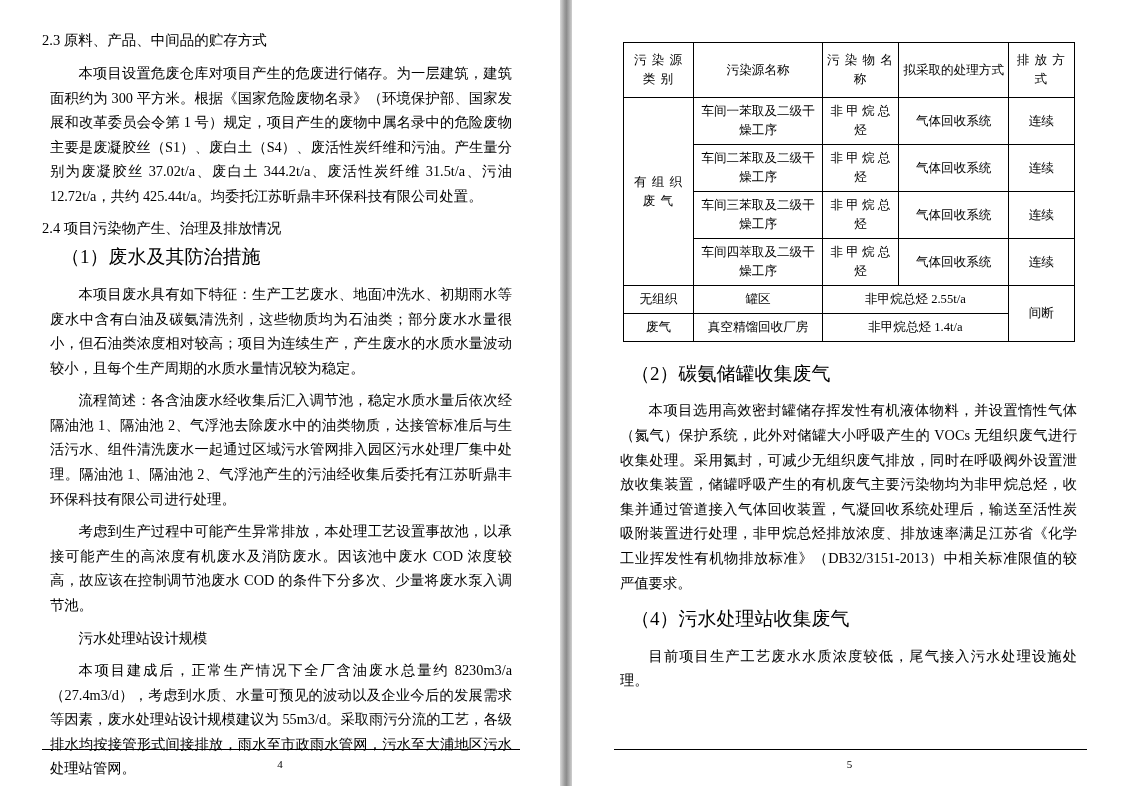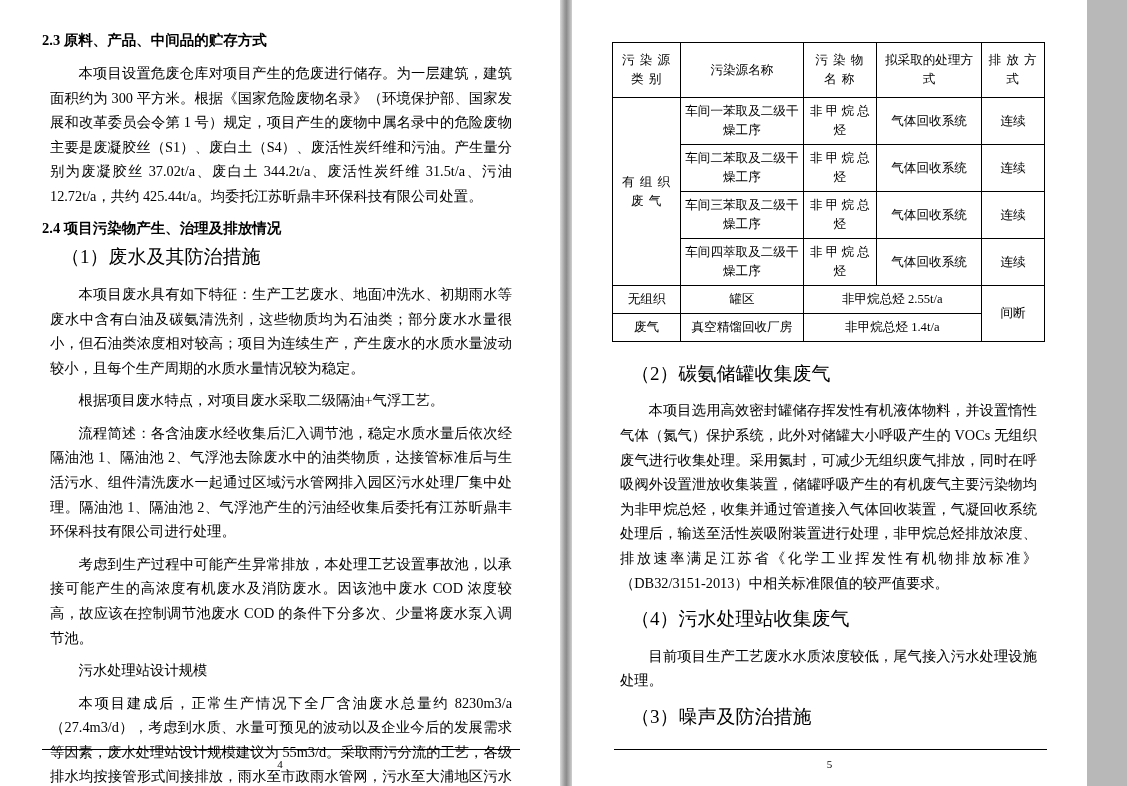--- a/index.html
+++ b/index.html
@@ -29,37 +29,37 @@
   .page-left {
     width: 560px;
     padding: 28px 40px 0 42px;
   }
   .gutter {
     width: 12px;
     background: linear-gradient(to right, #d9d9d9 0%, #9a9a9a 40%, #8c8c8c 55%, #cfcfcf 100%);
     height: 786px;
   }
   .page-right {
-    width: 515px;
+    width: 555px;
     padding: 28px 42px 4px 40px;
   }
   .para {
     font-size: 14.3px;
     line-height: 1.72;
     text-align: justify;
     text-justify: inter-ideograph;
     color: #000;
     margin: 8px;
   }
   .indent {
     text-indent: 2em;
   }
   .heading {
     font-size: 14.5px;
-    font-weight: bold;
+    font-weight: normal;
     line-height: 1.72;
     margin: 0;
     color: #000;
   }
   .sub {
     font-size: 19px;
     line-height: 1.72;
     margin: 0;
     text-indent: 1em;
   }
@@ -113,21 +113,20 @@
 <body>
 
 <div class="spread">
 
   <div class="page page-left">
     <p class="heading">2.3 原料、产品、中间品的贮存方式</p>
     <p class="para indent">本项目设置危废仓库对项目产生的危废进行储存。为一层建筑，建筑面积约为 300 平方米。根据《国家危险废物名录》（环境保护部、国家发展和改革委员会令第 1 号）规定，项目产生的废物中属名录中的危险废物主要是废凝胶丝（S1）、废白土（S4）、废活性炭纤维和污油。产生量分别为废凝胶丝 37.02t/a、废白土 344.2t/a、废活性炭纤维 31.5t/a、污油 12.72t/a，共约 425.44t/a。均委托江苏昕鼎丰环保科技有限公司处置。</p>
     <p class="heading">2.4 项目污染物产生、治理及排放情况</p>
     <p class="para sub">（1）废水及其防治措施</p>
     <p class="para indent">本项目废水具有如下特征：生产工艺废水、地面冲洗水、初期雨水等废水中含有白油及碳氨清洗剂，这些物质均为石油类；部分废水水量很小，但石油类浓度相对较高；项目为连续生产，产生废水的水质水量波动较小，且每个生产周期的水质水量情况较为稳定。</p>
-    <p class="para indent">根据项目废水特点，对项目废水采取二级隔油+气浮工艺。</p>
     <p class="para indent">流程简述：各含油废水经收集后汇入调节池，稳定水质水量后依次经隔油池 1、隔油池 2、气浮池去除废水中的油类物质，达接管标准后与生活污水、组件清洗废水一起通过区域污水管网排入园区污水处理厂集中处理。隔油池 1、隔油池 2、气浮池产生的污油经收集后委托有江苏昕鼎丰环保科技有限公司进行处理。</p>
     <p class="para indent">考虑到生产过程中可能产生异常排放，本处理工艺设置事故池，以承接可能产生的高浓度有机废水及消防废水。因该池中废水 COD 浓度较高，故应该在控制调节池废水 COD 的条件下分多次、少量将废水泵入调节池。</p>
     <p class="para indent">污水处理站设计规模</p>
     <p class="para indent">本项目建成后，正常生产情况下全厂含油废水总量约 8230m3/a（27.4m3/d），考虑到水质、水量可预见的波动以及企业今后的发展需求等因素，废水处理站设计规模建议为 55m3/d。采取雨污分流的工艺，各级排水均按接管形式间接排放，雨水至市政雨水管网，污水至大浦地区污水处理站管网。</p>
     <p class="para sub">（4）废气及其防治措施</p>
     <p class="para indent">本项目有组织废气主要有工艺废气、储罐收集废气、危废暂存库收集废气。</p>
 
     <div class="footer-rule"></div>
     <div class="page-num">4</div>
   </div>
@@ -184,19 +183,18 @@
             <td colspan="2">非甲烷总烃 1.4t/a</td>
           </tr>
         </tbody>
       </table>
     </div>
 
     <p class="para sub after-table">（2）碳氨储罐收集废气</p>
     <p class="para indent">本项目选用高效密封罐储存挥发性有机液体物料，并设置惰性气体（氮气）保护系统，此外对储罐大小呼吸产生的 VOCs 无组织废气进行收集处理。采用氮封，可减少无组织废气排放，同时在呼吸阀外设置泄放收集装置，储罐呼吸产生的有机废气主要污染物均为非甲烷总烃，收集并通过管道接入气体回收装置，气凝回收系统处理后，输送至活性炭吸附装置进行处理，非甲烷总烃排放浓度、排放速率满足江苏省《化学工业挥发性有机物排放标准》（DB32/3151-2013）中相关标准限值的较严值要求。</p>
     <p class="para sub">（4）污水处理站收集废气</p>
     <p class="para indent">目前项目生产工艺废水水质浓度较低，尾气接入污水处理设施处理。</p>
-    <p class="para sub">（3）噪声及防治措施</p>
 
     <div class="footer-rule"></div>
     <div class="page-num">5</div>
   </div>
 
 </div>
 
 </body></html>

